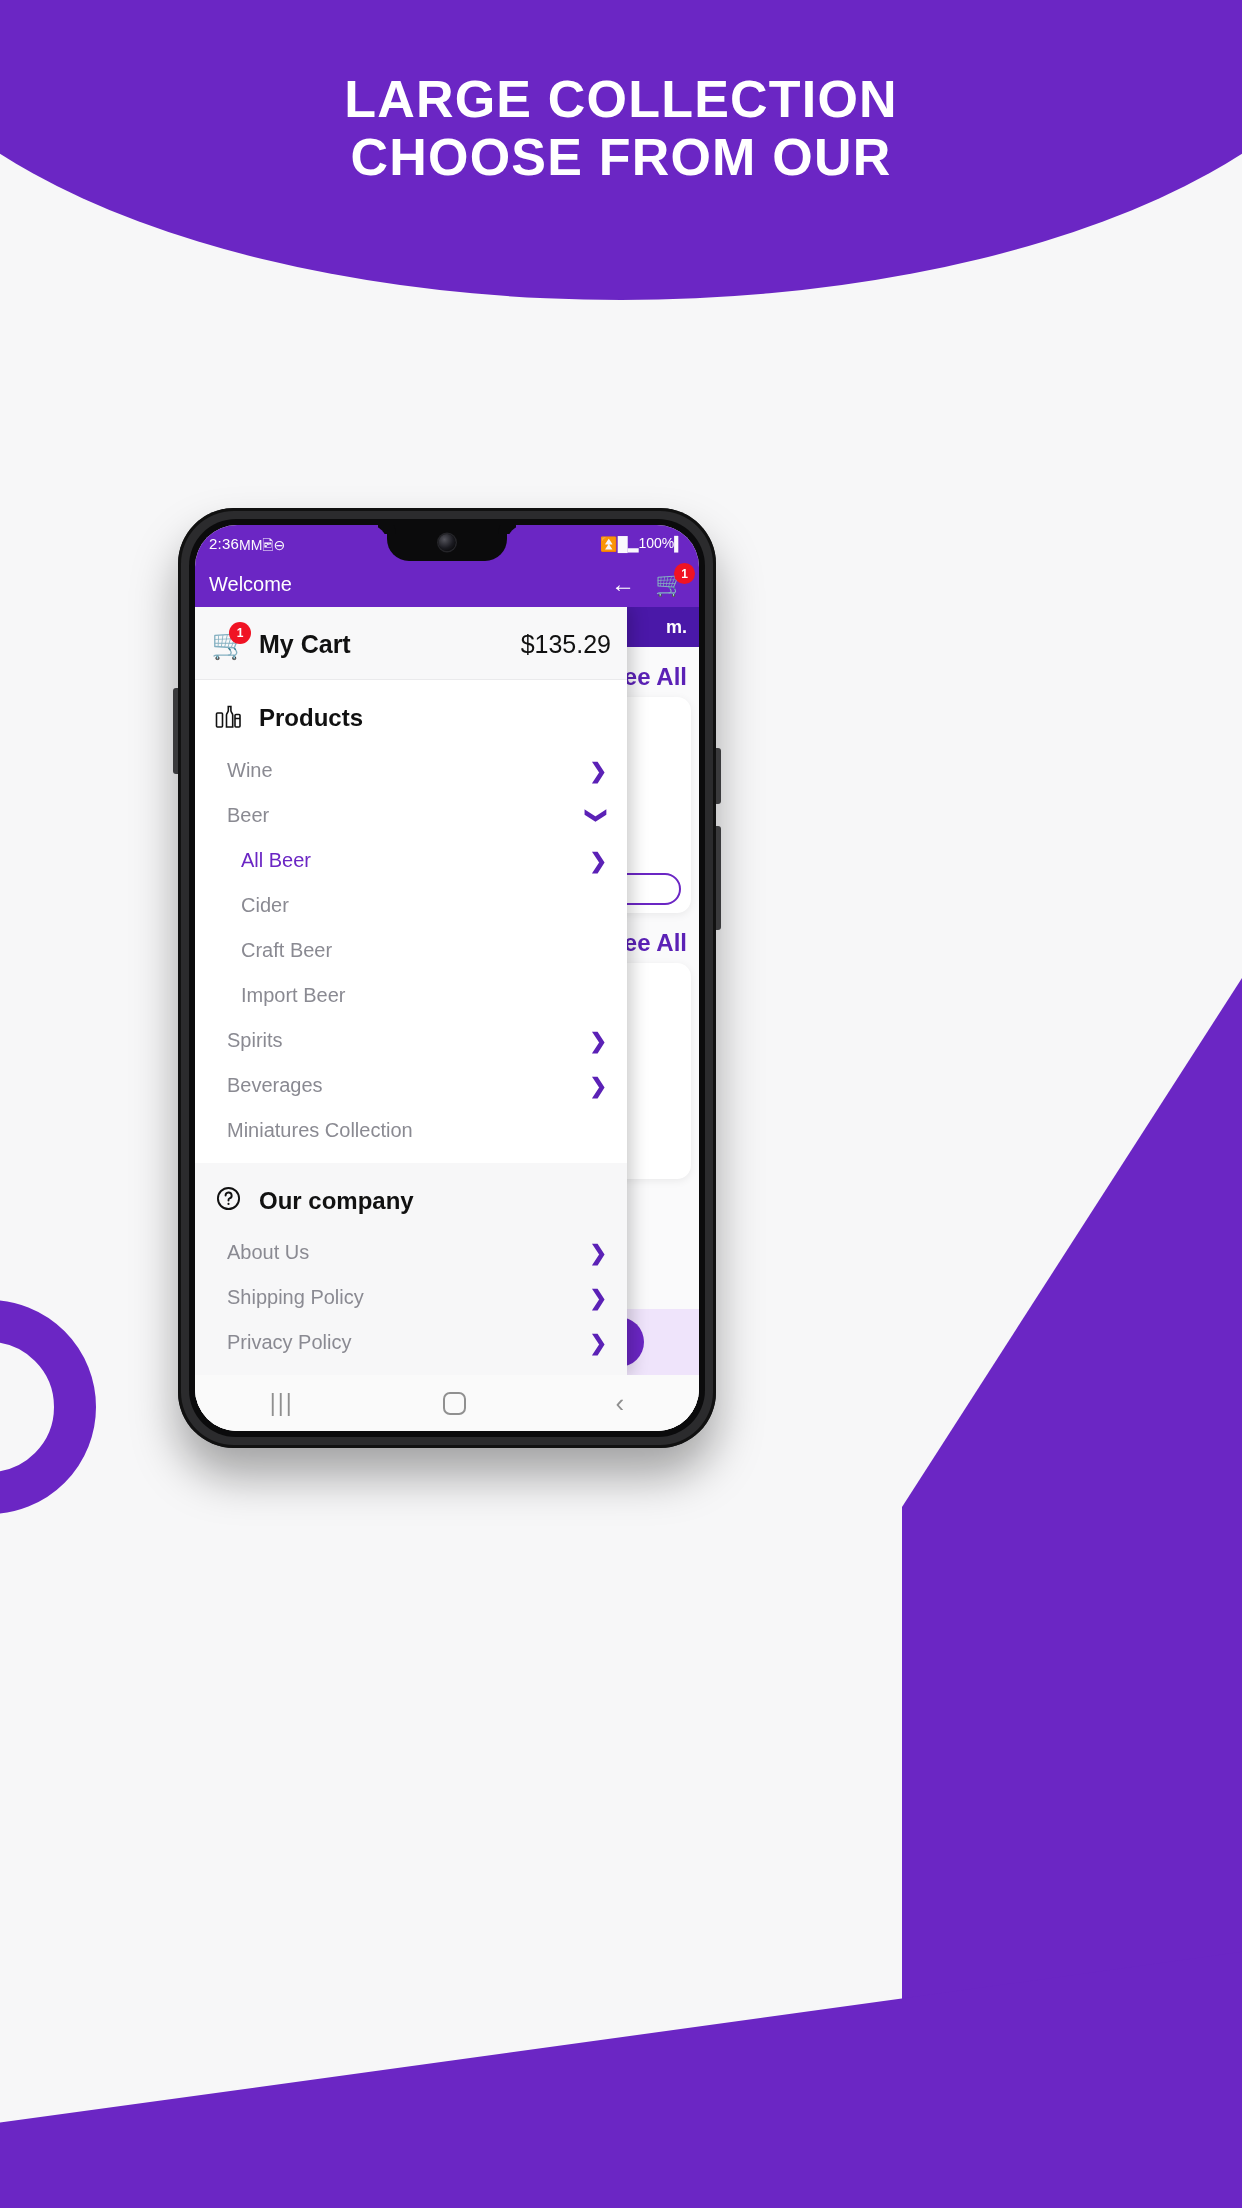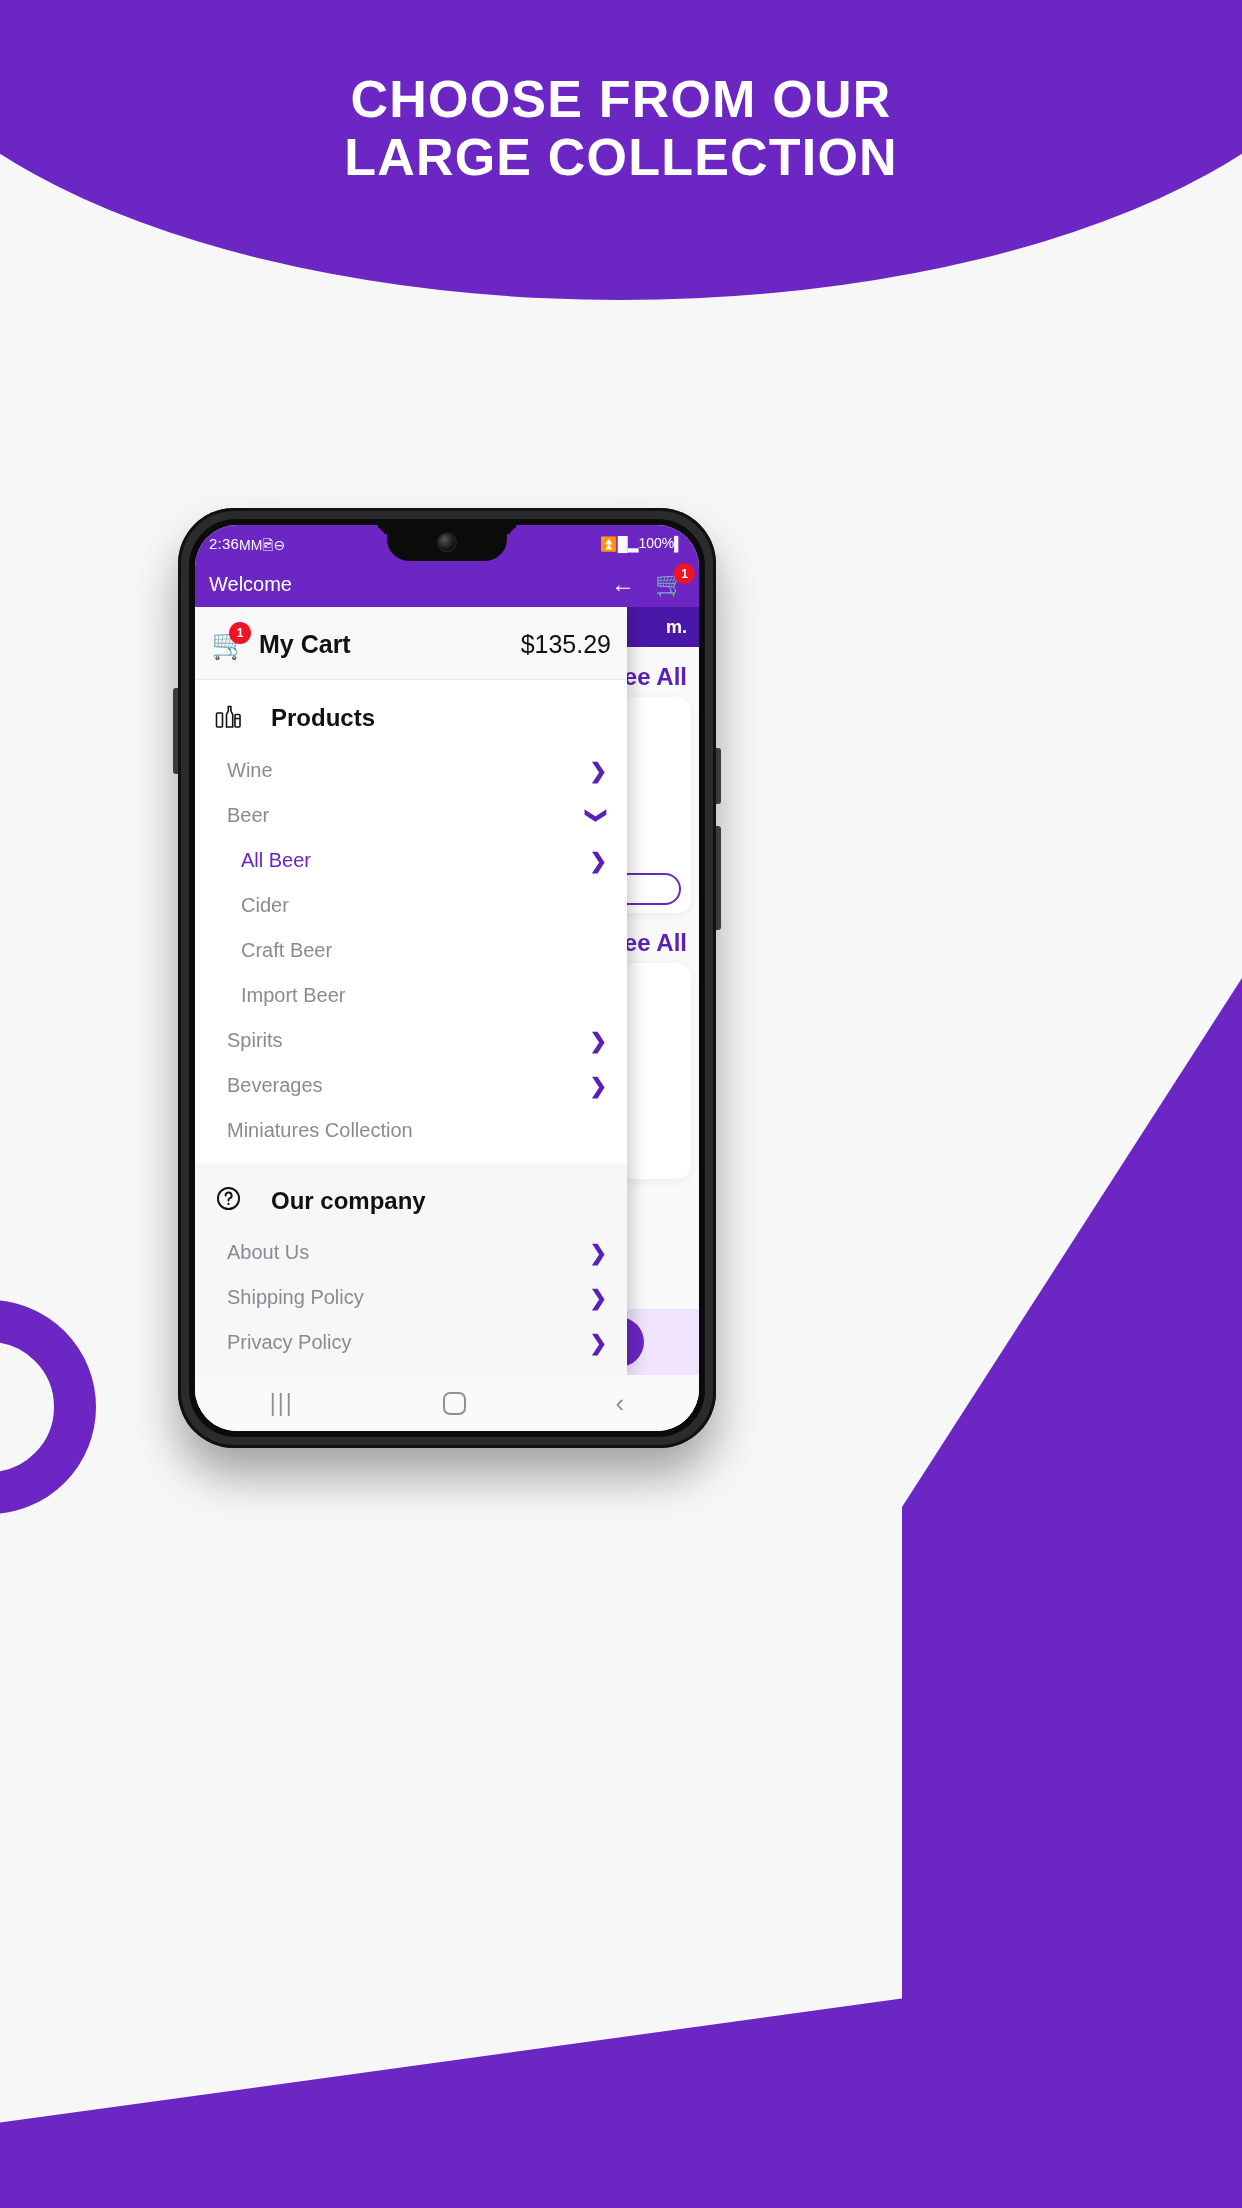--- a/index.html
+++ b/index.html
@@ -194,21 +194,21 @@
   .d-cart-label{ flex:1; font-size:25px; font-weight:bold; color:#111; margin-left:8px;}
   .d-cart-total{ font-size:25px; font-weight:normal; color:#111;}
 
   .d-section{ background:#fff; padding:6px 0 10px 0;}
   .d-section.alt{ background:#F7F7F8; }
   .d-sechead{
     display:flex; align-items:center; gap:14px;
     padding:16px 16px 14px 16px;
   }
   .d-sechead .shico{ width:34px; font-size:26px; line-height:1; color:#111; text-align:center;}
-  .d-sechead .shtxt{ font-size:24px; font-weight:bold; color:#111;margin-left:12px;}
+  .d-sechead .shtxt{ font-size:24px; font-weight:bold; color:#111;}
 
   .d-item{
     display:flex; align-items:center; justify-content:space-between;
     padding:11px 20px 11px 32px;
     font-size:20px; color:#8A8A92;
   }
   .d-item.sub{ padding-left:46px;justify-content:space-between; }
   .d-item.active{ color:#6B26C4; }
   .d-item .chev{ color:#5B21B6; font-size:21px; font-weight:bold; line-height:1;}
   .d-item .chev.down{ transform:rotate(90deg); display:inline-block;}
@@ -224,22 +224,22 @@
   .nv-recents{ letter-spacing:2px; font-size:23px;}
   .nv-home{ width:23px; height:23px; border:2.4px solid #666; border-radius:7px;}
   .nv-back{ font-size:26px; }
 </style>
 </head>
 <body>
 
 <div id="bg-layer">
   <div class="hero-banner"></div>
   <div class="hero-title">
+    <span>LARGE COLLECTION</span>
     <span>CHOOSE FROM OUR</span>
-    <span>LARGE COLLECTION</span>
   </div>
   <div class="decor-ring"></div>
   <div class="decor-wedge"></div>
   <div class="decor-bottom"></div>
 </div>
 
 <div id="phone">
   <div class="phone-btn-left"></div>
   <div class="phone-btn b1"></div>
   <div class="phone-btn b2"></div>

